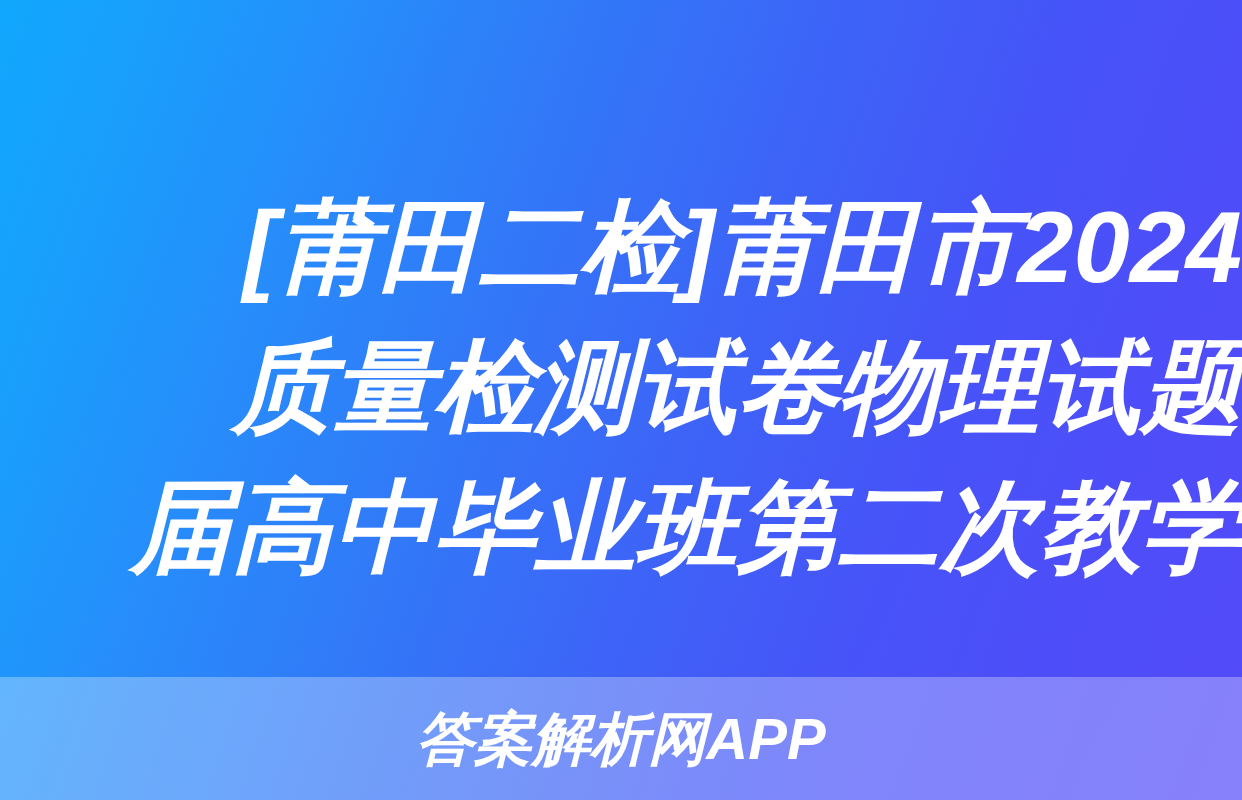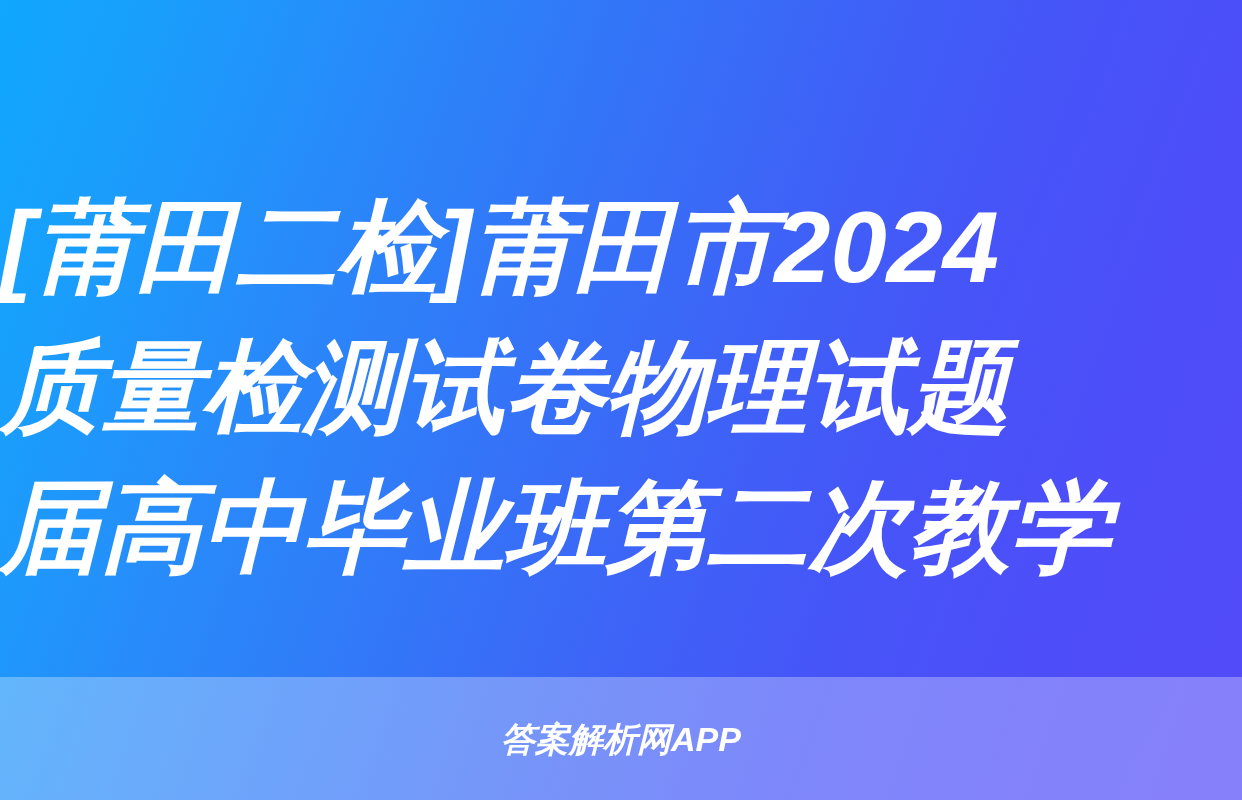--- a/index.html
+++ b/index.html
@@ -45,21 +45,21 @@
         rgba(110, 70, 250, 0.16) 100%);
   }
 
   
   .headline {
     position: absolute;
     left: 0;
     top: 178px;
     width: 1242px;
     z-index: 3;
-    text-align: left;
+    text-align: right;
     color: #ffffff;
     font-size: 101px;
     line-height: 140px;
     font-weight: 700;
     font-style: italic;
     letter-spacing: 0px;
     white-space: nowrap;
     text-rendering: geometricPrecision;
   }
   .headline .line {
@@ -83,21 +83,21 @@
     position: absolute;
     left: 0;
     top: 706px;
     width: 1242px;
     height: 66px;
     z-index: 5;
     display: flex;
     align-items: center;
     justify-content: center;
     color: #ffffff;
-    font-size: 34px;
+    font-size: 58px;
     font-weight: 700;
     font-style: italic;
     line-height: 66px;
     letter-spacing: 0px;
     white-space: nowrap;
   }
 </style>
 </head>
 <body>
 

